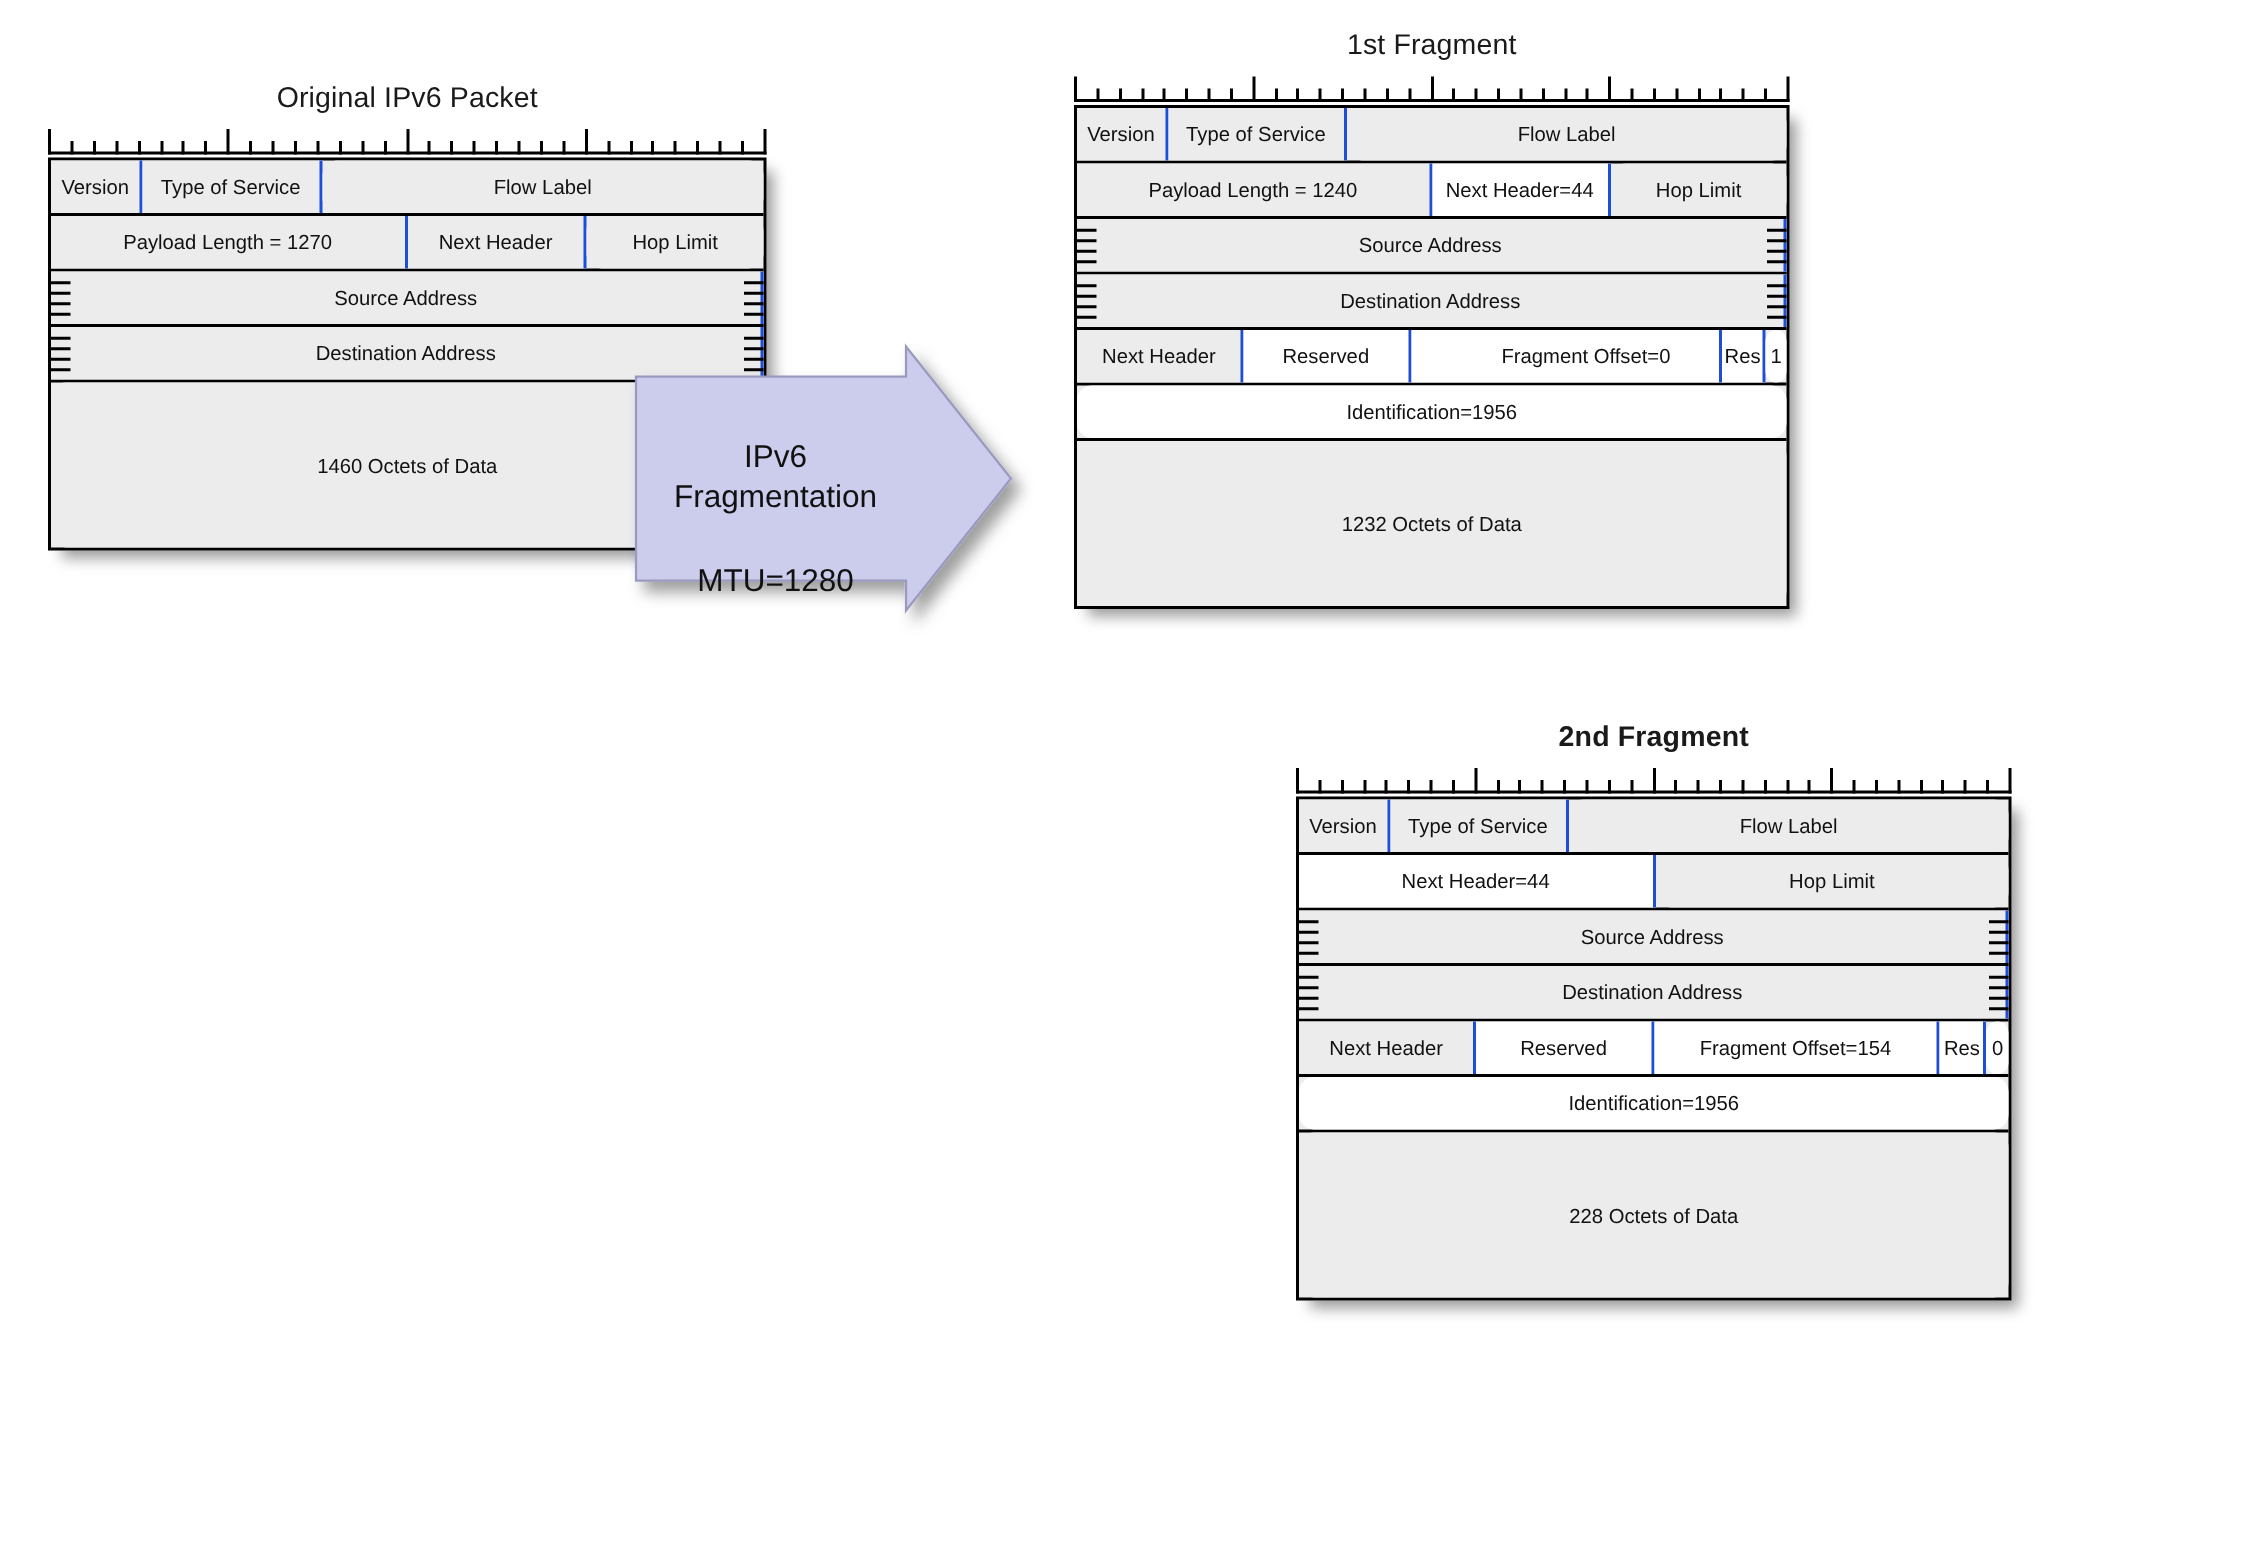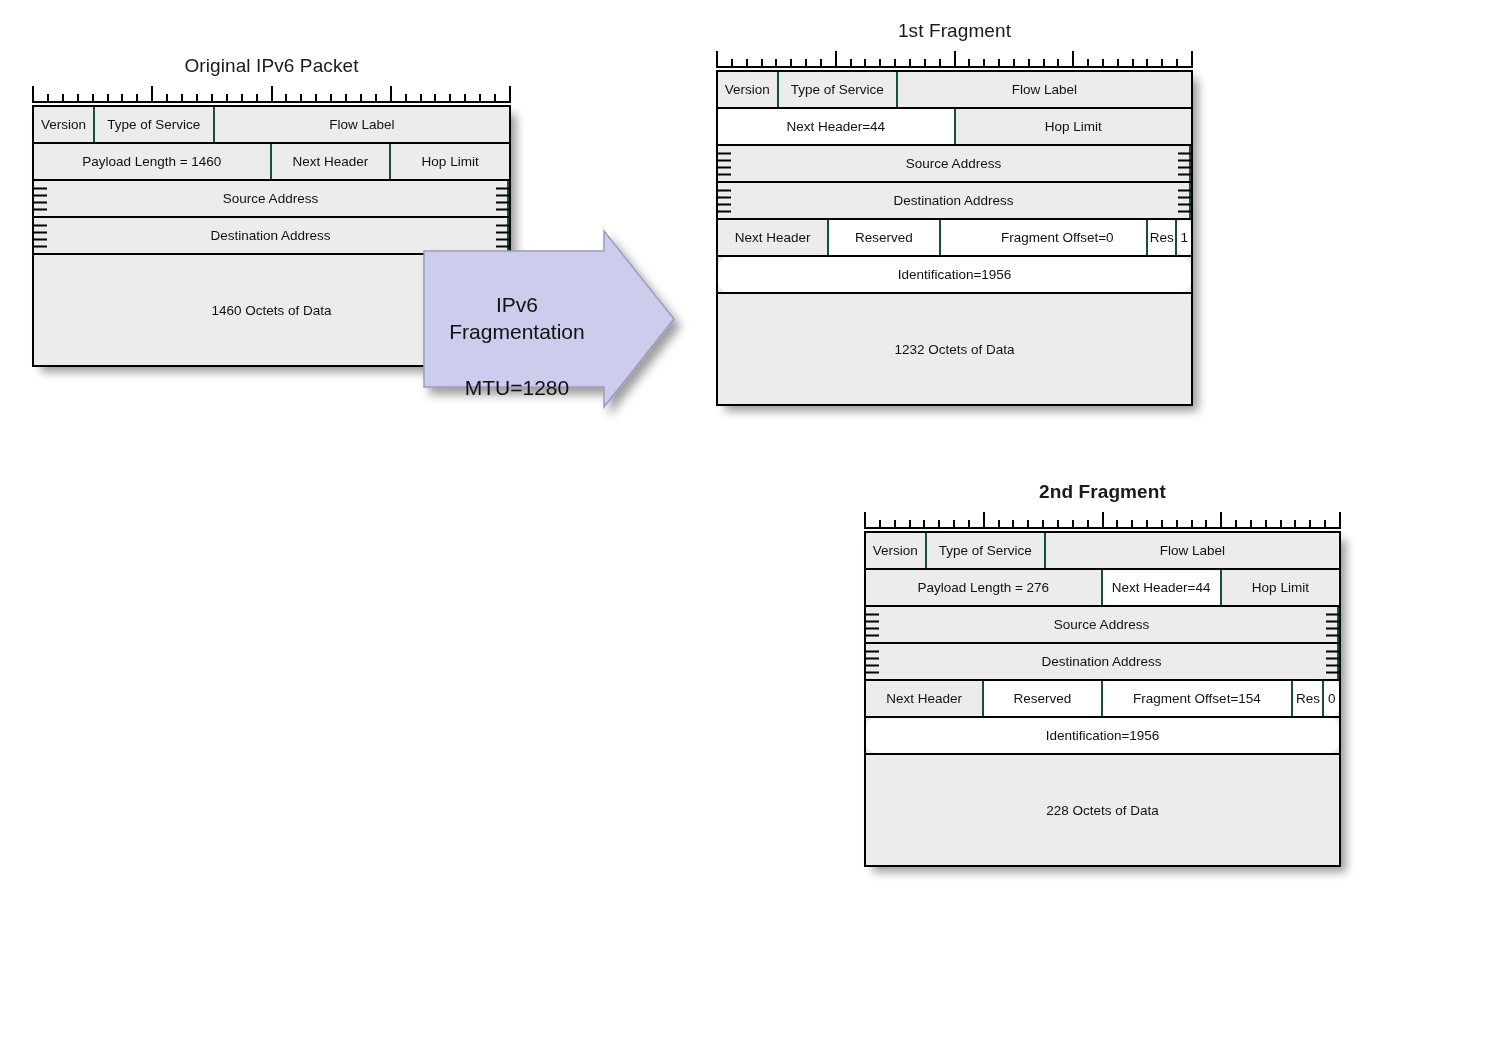--- a/index.html
+++ b/index.html
@@ -68,21 +68,21 @@
     box-sizing: border-box;
   }
   .row:last-child { border-bottom: none; }
 
   .cell {
     position: relative;
     display: flex;
     align-items: center;
     justify-content: center;
     box-sizing: border-box;
-    border-right: 2px solid #14532d;
+    border-right: 2px solid #1d4ed8;
     font-size: 13.5px;
     color: #111;
     white-space: nowrap;
     background: #ececec;
     overflow: hidden;
   }
   .cell:last-child { border-right: none; border-radius: 10px; }
   .cell.white { background: #ffffff; }
 
   
@@ -168,21 +168,21 @@
         </div>
         <div class="cell" style="flex: 8 0 0px;">
           <span>Type of Service</span>
         </div>
         <div class="cell" style="flex: 20 0 0px;">
           <span>Flow Label</span>
         </div>
       </div>
       <div class="row" style="height: 37px;">
         <div class="cell" style="flex: 16 0 0px;">
-          <span>Payload Length = 1460</span>
+          <span>Payload Length = 1270</span>
         </div>
         <div class="cell" style="flex: 8 0 0px;">
           <span>Next Header</span>
         </div>
         <div class="cell" style="flex: 8 0 0px;">
           <span>Hop Limit</span>
         </div>
       </div>
       <div class="row" style="height: 37px;">
         <div class="cell" style="flex: 32 0 0px;">
@@ -270,20 +270,23 @@
           <span>Version</span>
         </div>
         <div class="cell" style="flex: 8 0 0px;">
           <span>Type of Service</span>
         </div>
         <div class="cell" style="flex: 20 0 0px;">
           <span>Flow Label</span>
         </div>
       </div>
       <div class="row" style="height: 37px;">
+        <div class="cell" style="flex: 16 0 0px;">
+          <span>Payload Length = 1240</span>
+        </div>
         <div class="cell white" style="flex: 8 0 0px;">
           <span>Next Header=44</span>
         </div>
         <div class="cell" style="flex: 8 0 0px;">
           <span>Hop Limit</span>
         </div>
       </div>
       <div class="row" style="height: 37px;">
         <div class="cell" style="flex: 32 0 0px;">
           <span>Source Address</span>
@@ -392,23 +395,20 @@
           <span>Version</span>
         </div>
         <div class="cell" style="flex: 8 0 0px;">
           <span>Type of Service</span>
         </div>
         <div class="cell" style="flex: 20 0 0px;">
           <span>Flow Label</span>
         </div>
       </div>
       <div class="row" style="height: 37px;">
-        <div class="cell" style="flex: 16 0 0px;">
-          <span>Payload Length = 276</span>
-        </div>
         <div class="cell white" style="flex: 8 0 0px;">
           <span>Next Header=44</span>
         </div>
         <div class="cell" style="flex: 8 0 0px;">
           <span>Hop Limit</span>
         </div>
       </div>
       <div class="row" style="height: 37px;">
         <div class="cell" style="flex: 32 0 0px;">
           <span>Source Address</span>

